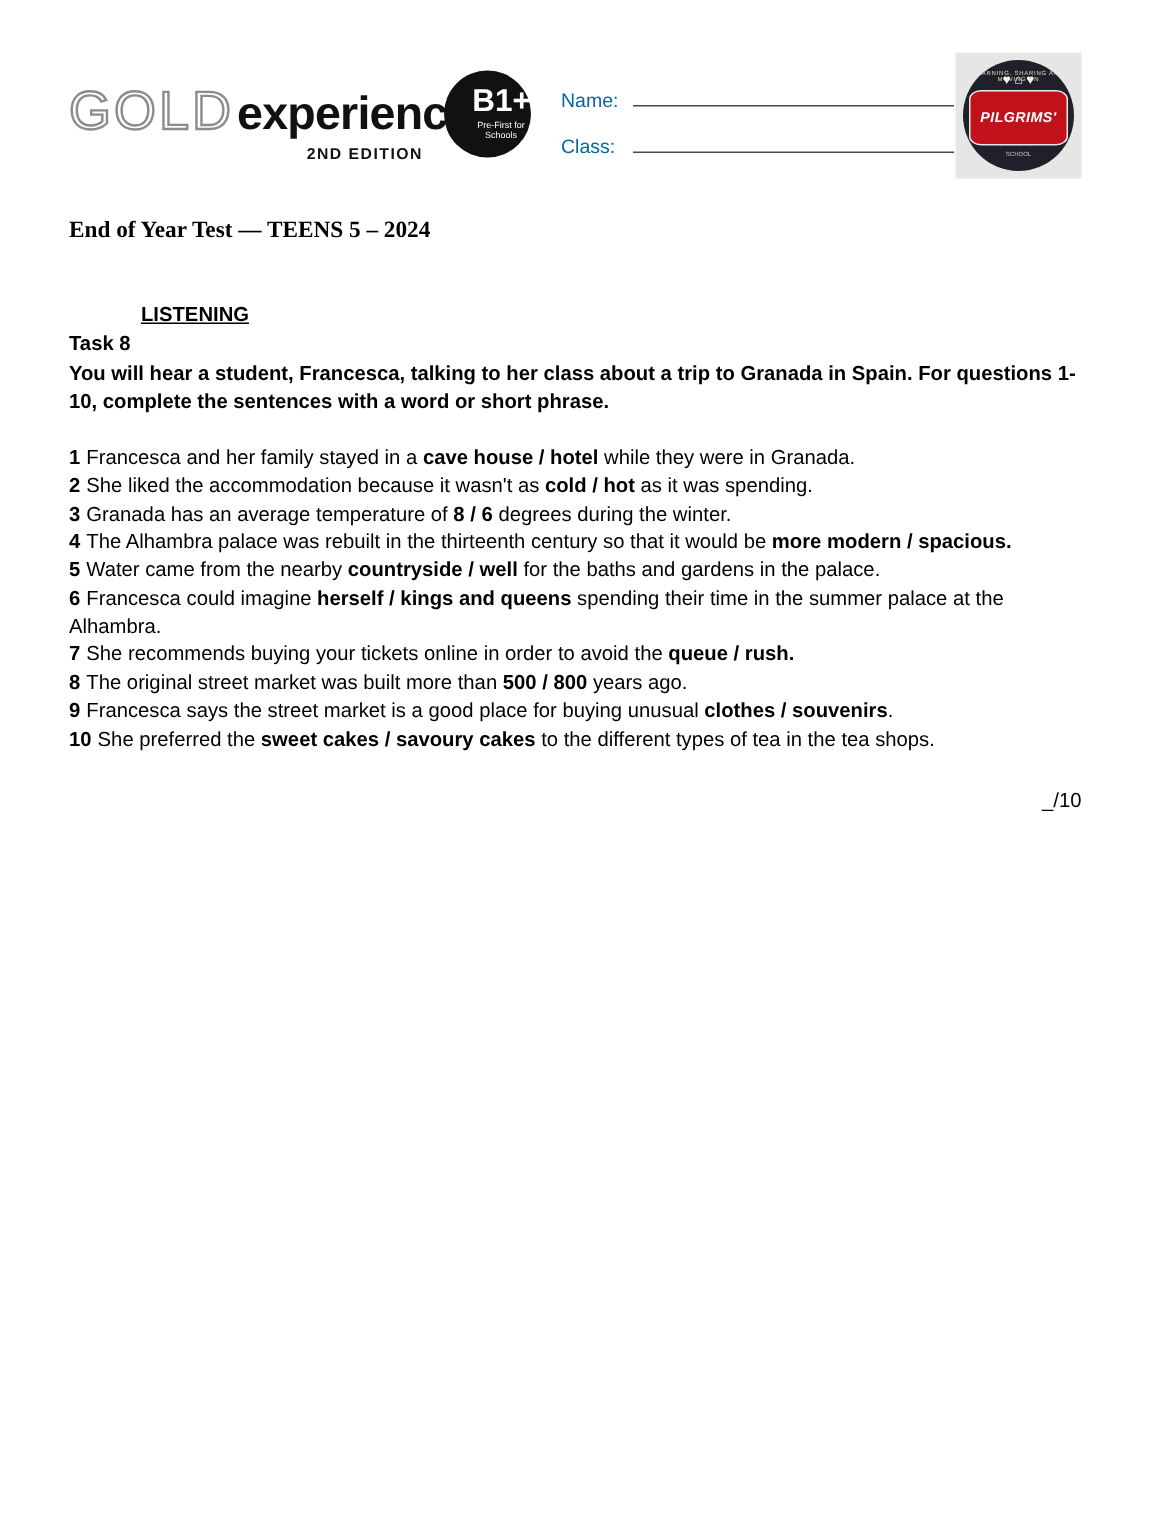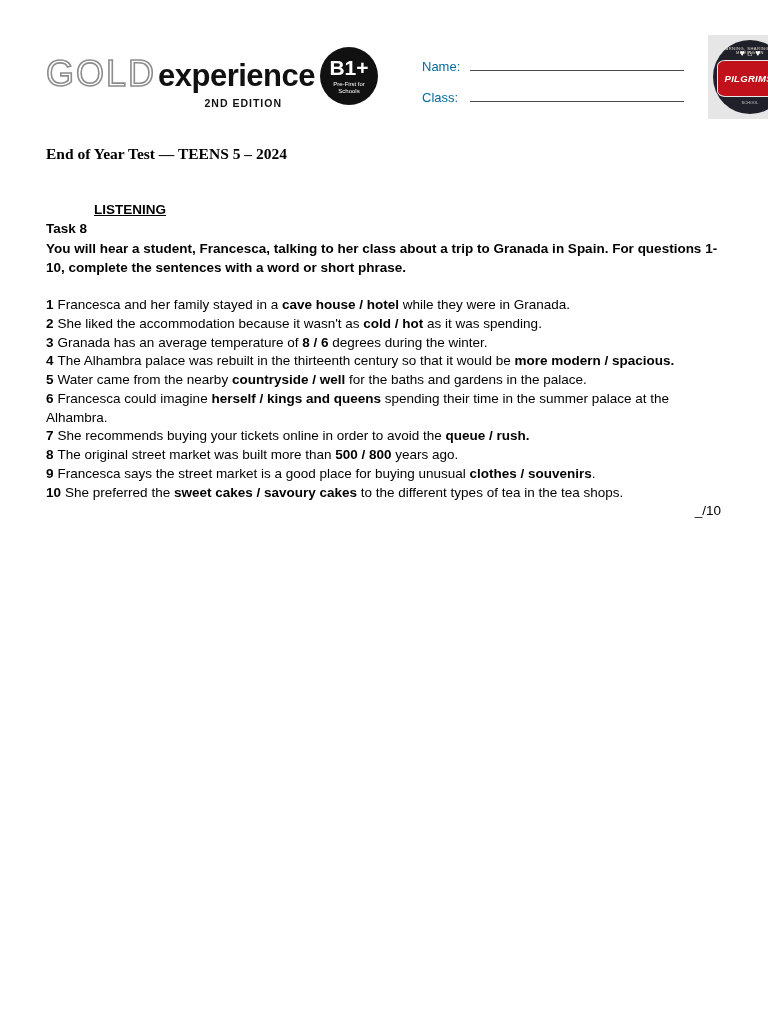--- a/index.html
+++ b/index.html
@@ -7,38 +7,38 @@
   body {
     width: 768px; height: 1024px;
     font-family: "Liberation Sans", sans-serif;
     color: #1a1a1a;
     position: relative;
     overflow: hidden;
   }
   .page { width: 768px; height: 1024px; padding: 35px 47px 0 46px; }
 
   
-  .header { display: flex; align-items: flex-start; height: 84px; margin-bottom: 26px; gap: 24px; }
+  .header { display: flex; align-items: flex-start; height: 84px; margin-bottom: 26px; }
 
   .brand { width: 236px; padding-top: 18px; }
   .brand-line { display: flex; align-items: baseline; white-space: nowrap; }
   .gold {
     font-size: 36px; font-weight: 400; letter-spacing: 2px;
     color: #9a9a9a;
   }
   @supports (-webkit-text-stroke: 1px black) {
     .gold { color: #ffffff; -webkit-text-stroke: 1.6px #8c8c8c; }
   }
   .exp { font-size: 31px; font-weight: bold; color: #111; margin-left: 2px; letter-spacing: -0.5px; }
   .edition { text-align: right; font-size: 10.5px; font-weight: bold; color: #111; letter-spacing: 1px; margin-top: 2px; }
 
   .badge {
     width: 58px; height: 58px; border-radius: 50%;
     background: #111; color: #fff;
-    display: flex; flex-direction: column; align-items: center; justify-content: center;
+    display: flex; flex-direction: column; align-items: flex-end; justify-content: center;
     margin: 12px 0 0 14px; flex: none;
   }
   .badge-level { font-size: 21px; font-weight: bold; line-height: 1; }
   .badge-sub { font-size: 6px; text-align: center; line-height: 1.25; margin-top: 3px; width: 40px; }
 
   .fields { margin-left: 20px; padding-top: 24px; width: 262px; flex: none; }
   .field-row { display: flex; align-items: baseline; margin-bottom: 16px; }
   .field-label { font-size: 13px; color: #0369a1; width: 44px; flex: none; }
   .field-line { flex: 1; border-bottom: 1.6px solid #4a4a4a; height: 12px; margin-left: 4px; }
 
@@ -71,21 +71,21 @@
     line-height: 1.4; color: #000; padding-left: 48px;
   }
   .task-label { font-size: 13.5px; font-weight: bold; line-height: 1.4; color: #000; }
   .instructions { font-size: 13.5px; font-weight: bold; line-height: 1.42; color: #000; margin-bottom: 19px; }
 
   .questions { margin-top: 0; }
   .q { font-size: 13.5px; line-height: 1.39; color: #000; }
   .qn { font-weight: bold; margin-right: 0.3em; }
   .b { font-weight: bold; }
 
-  .score { text-align: right; font-size: 13.5px; color: #000; margin-top: 1px; }
+  .score { text-align: right; font-size: 13.5px; color: #000; margin-top: 24px; }
 </style>
 </head>
 <body>
 
 <div class="page">
 
   <header class="header">
 
     <div class="brand">
       <div class="brand-line">

